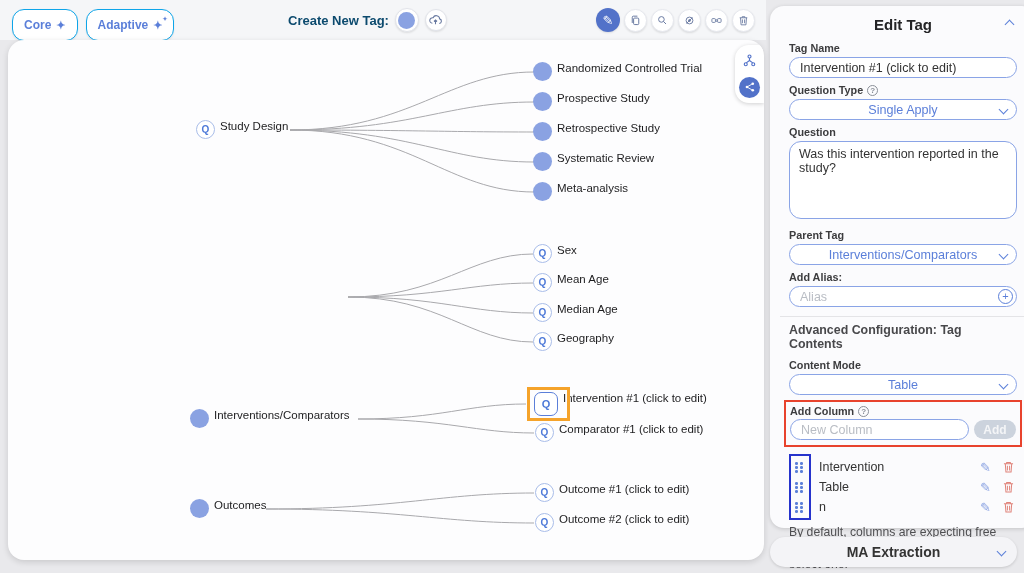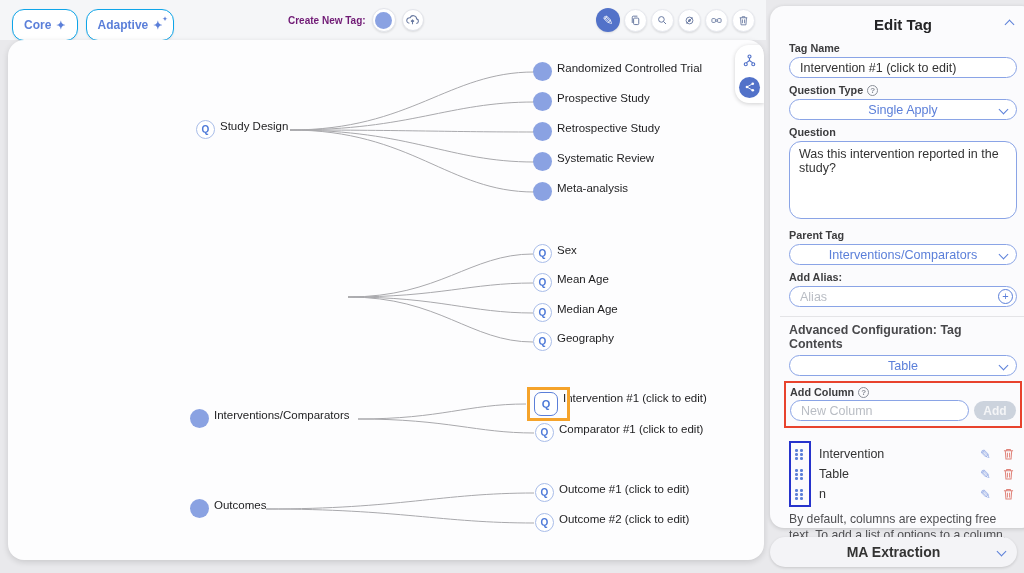--- a/index.html
+++ b/index.html
@@ -8,21 +8,21 @@
 
   
   .toolbar { position:absolute; left:0; top:0; width:766px; height:40px; background:#f5f6f8; }
   .pill-btn { display:inline-flex; align-items:center; gap:5px; height:22px; padding:15px 11px;
     background:#fff; border:1px solid #0ea5e9; border-radius:12px; color:#5b7fd9; font-size:12px;
     font-weight:600; box-shadow:0 1px 2px rgba(0,0,0,.08); cursor:pointer; }
   .toolbar-left { position:absolute; left:12px; top:9px; display:flex; gap:8px; }
   .sparkle { font-size:11px; color:#5b7fd9; position:relative; line-height:1; }
   .sparkle .mini { position:absolute; top:-4px; right:-5px; font-size:6px; }
   .toolbar-center { position:absolute; left:288px; top:8px; display:flex; align-items:center; gap:6px; }
-  .ctl-label { font-size:10px; color:#701a75; font-weight:600; }
+  .ctl-label { font-size:13px; color:#0c4a6e; font-weight:600; }
   .circle-btn { width:24px; height:24px; border-radius:50%; background:#fff; border:1px solid #e2e4ea;
     box-shadow:0 1px 2px rgba(0,0,0,.1); display:flex; align-items:center; justify-content:center; cursor:pointer; }
   .blue-dot-lg { width:17px; height:17px; border-radius:50%; background:#8aa2e2; }
   .toolbar-right { position:absolute; right:11px; top:8px; display:flex; align-items:center; gap:4px; }
   .icon-btn { width:23px; height:23px; border-radius:50%; background:#fff; border:1px solid #e6e8ee;
     box-shadow:0 1px 2px rgba(0,0,0,.1); display:flex; align-items:center; justify-content:center;
     color:#66779f; cursor:pointer; }
   .icon-btn.primary { width:24px; height:24px; background:#5272c9; border:none; color:#fff; }
   .icon-btn svg { display:block; }
   .pencil-glyph { font-size:13px; line-height:1; }
@@ -69,21 +69,21 @@
   .sel .chv { position:absolute; right:9px; top:6px; border-width:1.5px; }
   .q-area { width:100%; height:78px; border:1.4px solid #8aa4e6; border-radius:12px; background:#fff;
     padding:5px 9px; font-size:12.5px; color:#333; font-family:"Liberation Sans", sans-serif; resize:none; outline:none; }
   .alias-wrap { position:relative; }
   .alias-wrap .plus { position:absolute; right:4px; top:3px; width:15px; height:15px; border-radius:50%;
     border:1.4px solid #5b7fd9; color:#5b7fd9; font-size:11px; line-height:1; display:flex; align-items:center;
     justify-content:center; cursor:pointer; }
   .alias-wrap .pill-input { padding-right:24px; }
   .adv-header { margin:9px -9px 0; padding:6px 9px 4px; border-top:1px solid #e4e4e7;
     font-size:12.4px; font-weight:bold; color:#48484b; }
-  .annot-red { margin:5px -5px 16px; border:2.5px solid #e8432d; padding:2px 4px 5px; }
+  .annot-red { margin:5px -5px 10px; border:2.5px solid #e8432d; padding:2px 4px 5px; }
   .addcol-row { display:flex; align-items:center; gap:5px; margin-top:2px; }
   .add-btn { flex:0 0 42px; height:19px; border:none; border-radius:10px; background:#ccd3dd; color:#f4f5f7;
     font-size:12px; font-weight:bold; font-family:"Liberation Sans", sans-serif; cursor:default; }
   .col-list { position:relative; margin-top:6px; }
   .annot-blue { position:absolute; left:0; top:-3px; width:22px; height:calc(100% + 6px); border:2.5px solid #2633cc; }
   .col-row { position:relative; display:flex; align-items:center; height:20px; }
   .handle { position:absolute; left:6px; top:5px; display:grid; grid-template-columns:3px 3px; grid-auto-rows:3px;
     gap:1px 2px; cursor:grab; }
   .handle i { width:2.5px; height:2.5px; border-radius:50%; background:#5b7fd9; }
   .col-name { margin-left:30px; font-size:12.5px; color:#333; flex:1; }
@@ -310,20 +310,23 @@
     <div class="fld-label">
         <span>Add Alias:</span>
       </div>
     <div class="alias-wrap">
       <input class="pill-input" placeholder="Alias" style="">
       <span class="plus">+</span>
     </div>
 
     <div class="adv-header">Advanced Configuration: Tag Contents</div>
 
+    <div class="fld-label" style="margin-top:4px;">
+        <span>Content Mode</span>
+      </div>
     <div class="sel">
       <span class="val">Table</span>
       <span class="chv down"></span>
     </div>
 
     <div class="annot-red">
       <div class="fld-label" style="margin:1px 0 2px;">
         <span>Add Column</span>
         <span class="help">?</span>
       </div>

